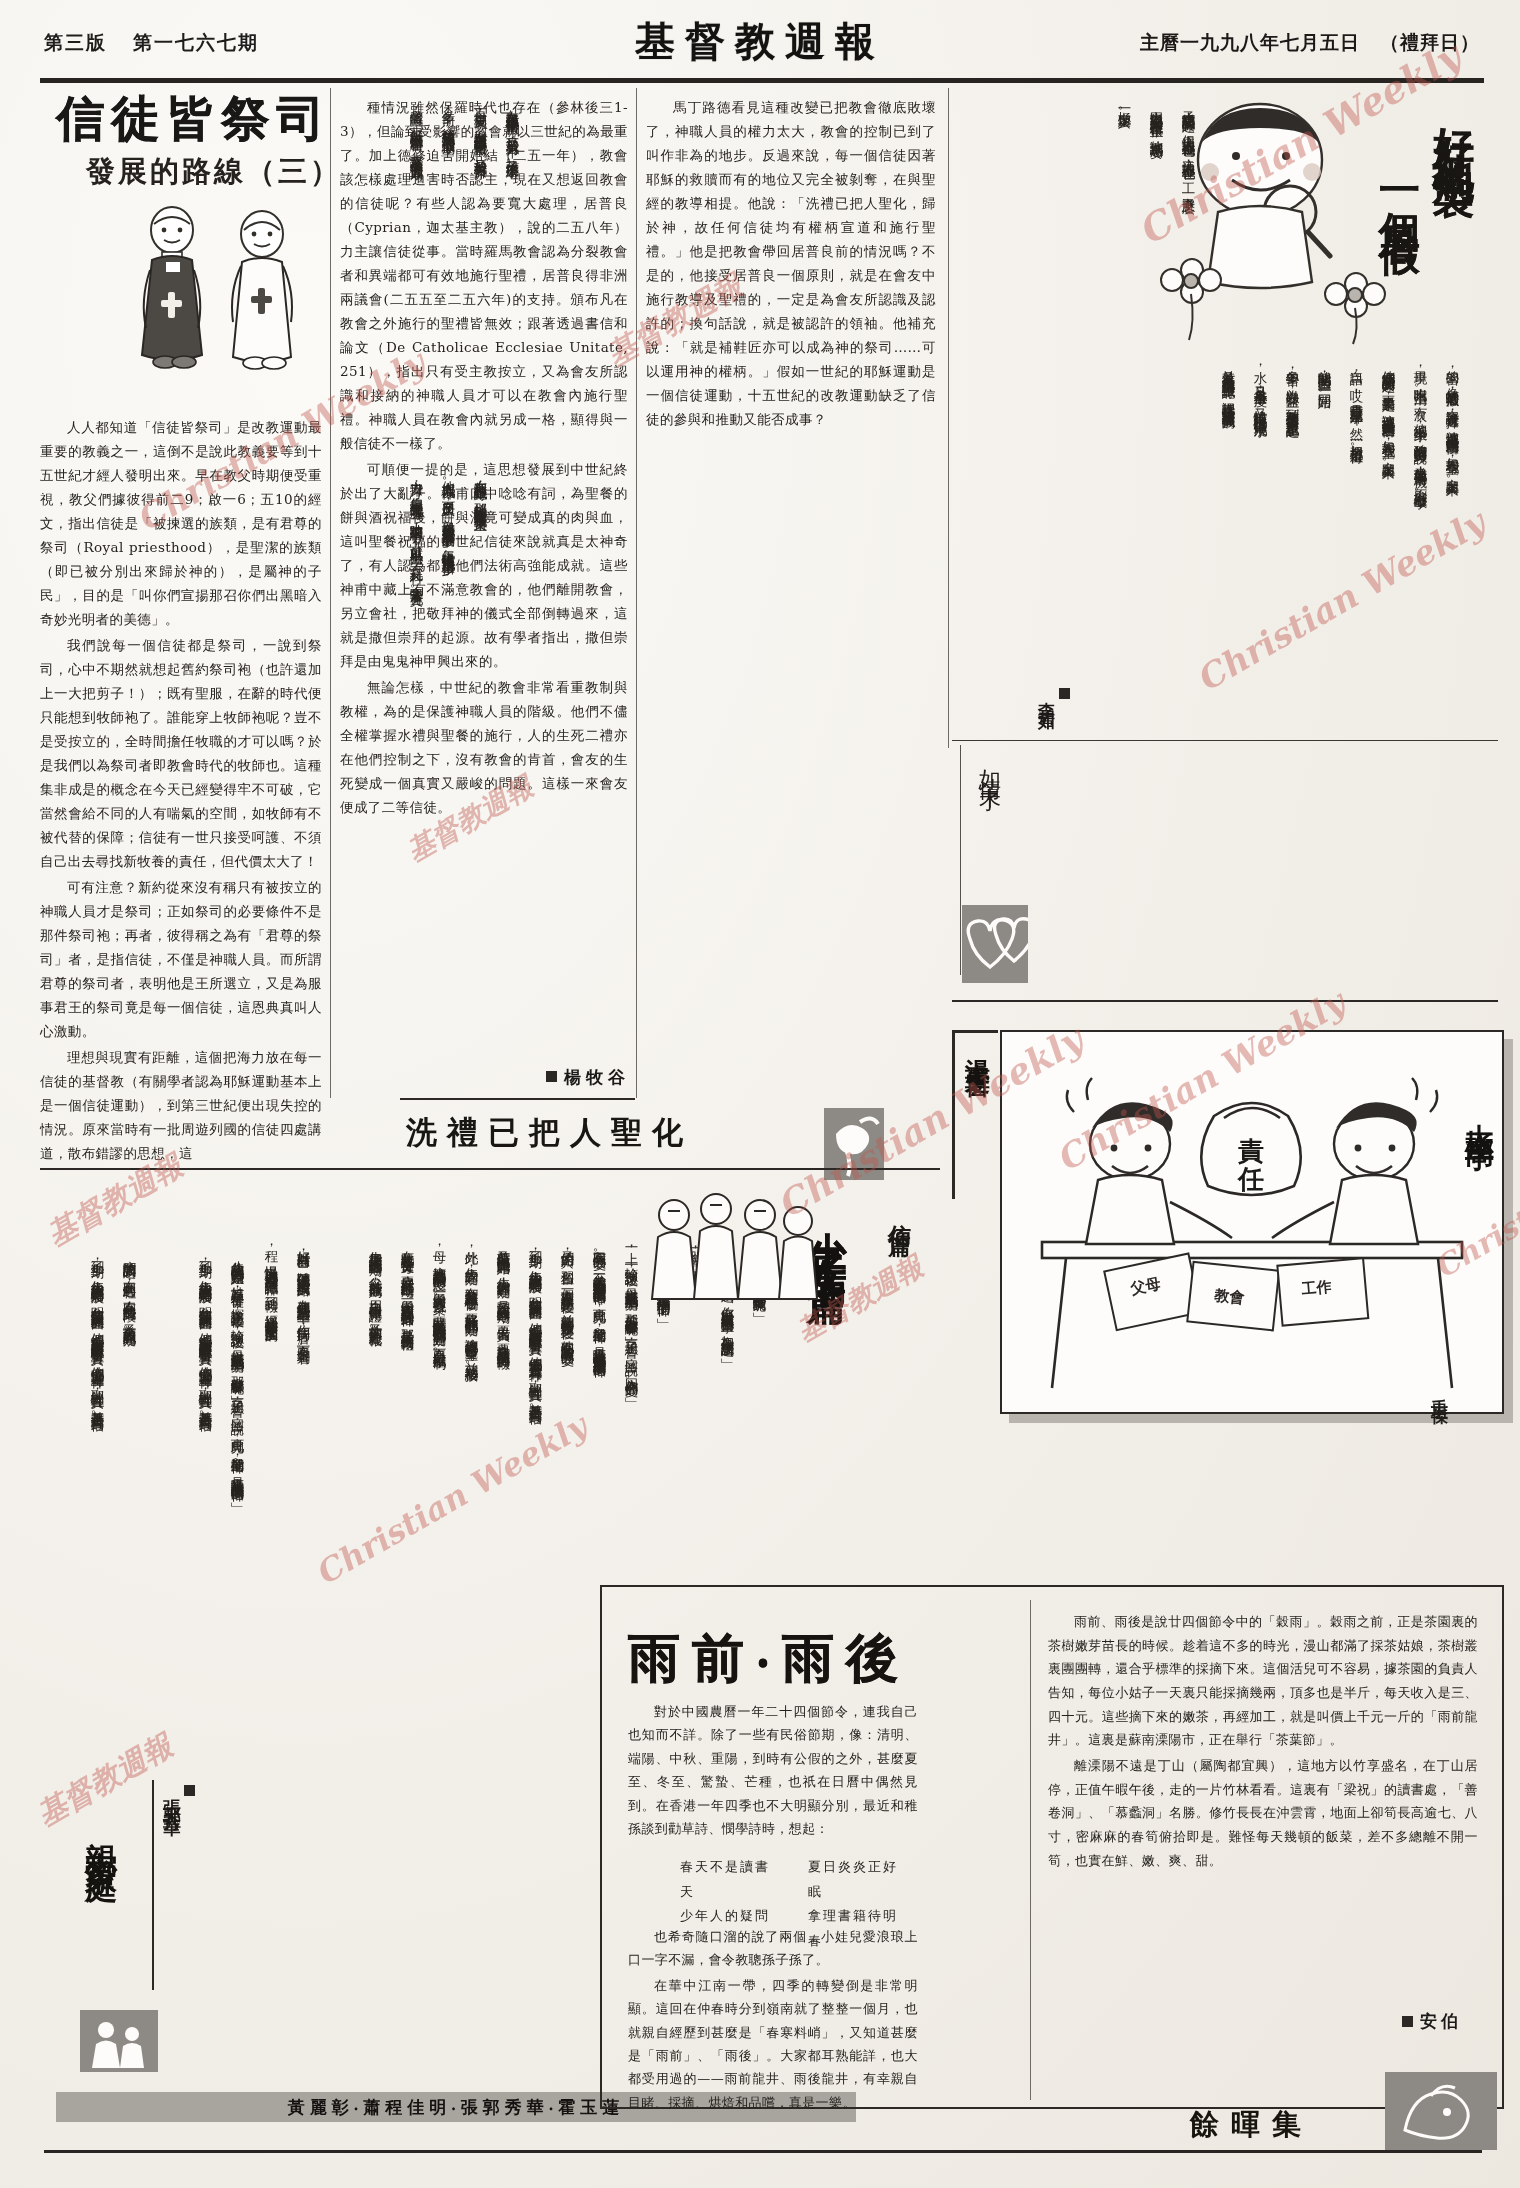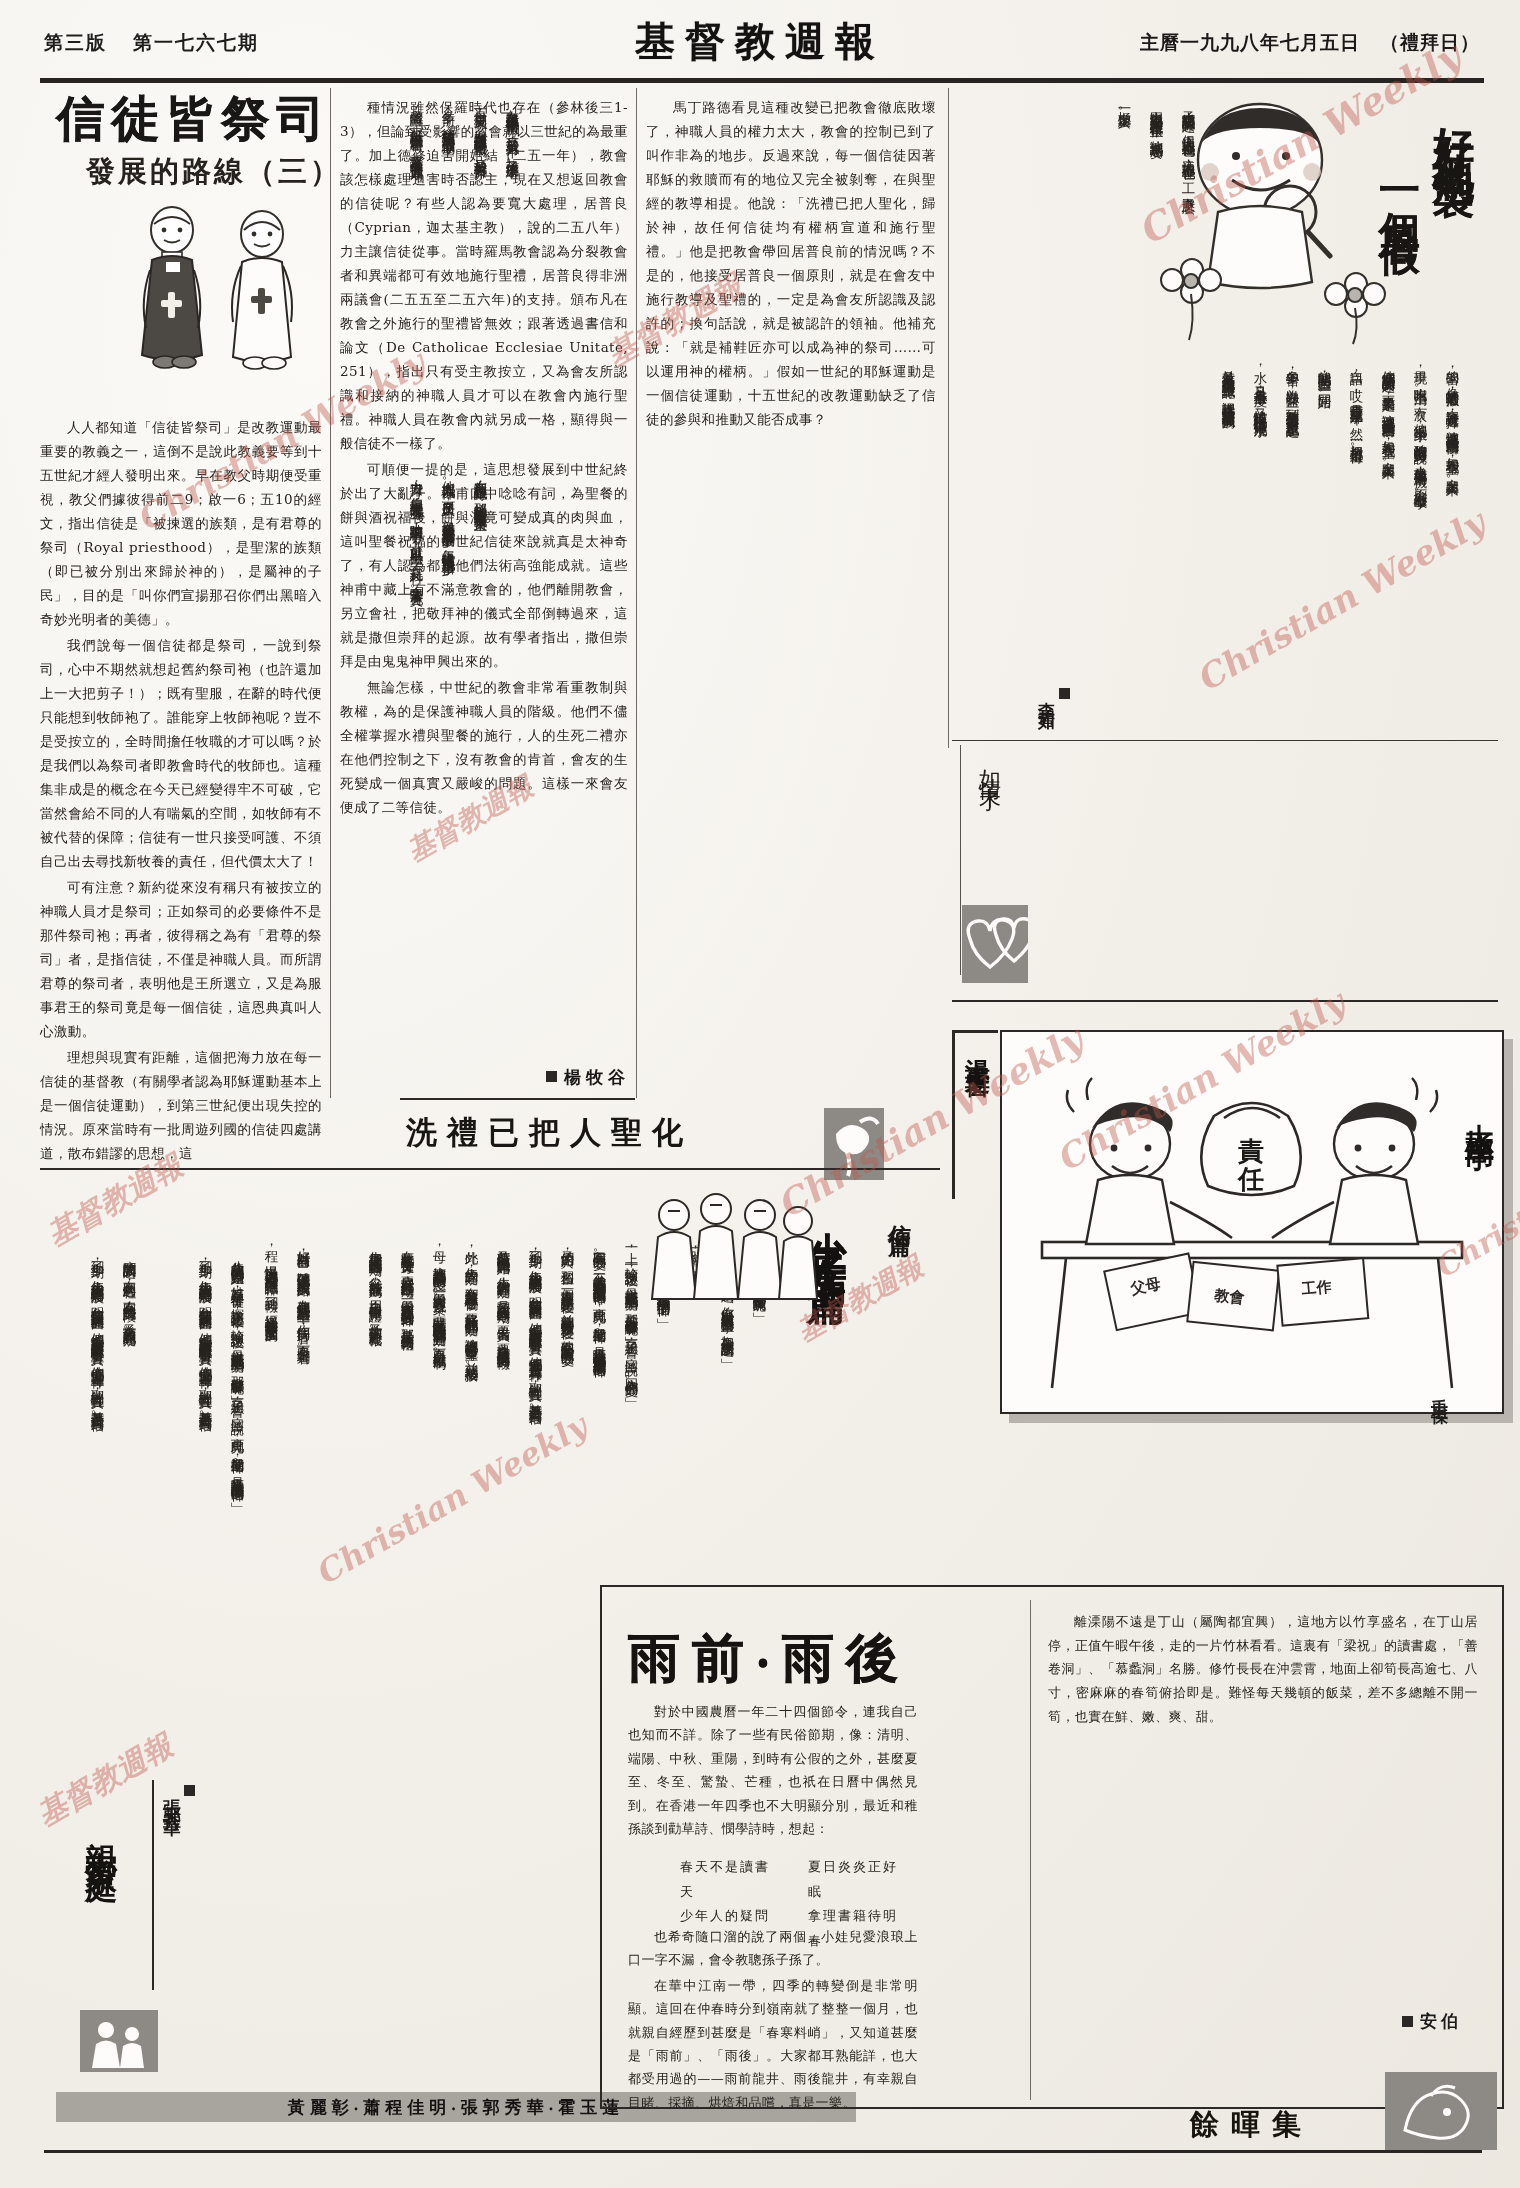--- a/index.html
+++ b/index.html
@@ -582,20 +582,21 @@
       </div>
     </div>
   </div>
 
   <div class="bodycol" style="left:628px;top:1925px;width:290px;height:170px;font-size:13px;line-height:1.8;">
     <p>也希奇隨口溜的說了兩個，小娃兒愛浪琅上口一字不漏，會令教聰孫子孫了。</p>
     <p>在華中江南一帶，四季的轉變倒是非常明顯。這回在仲春時分到嶺南就了整整一個月，也就親自經歷到甚麼是「春寒料峭」，又知道甚麼是「雨前」、「雨後」。大家都耳熟能詳，也大都受用過的——雨前龍井、雨後龍井，有幸親自目睹、採摘、烘焙和品嚐，真是一樂。</p>
   </div>
 
   <div class="bodycol" style="left:1048px;top:1610px;width:430px;height:400px;font-size:13px;line-height:1.82;">
+    <p>雨前、雨後是說廿四個節令中的「穀雨」。穀雨之前，正是茶園裏的茶樹嫩芽苗長的時候。趁着這不多的時光，漫山都滿了採茶姑娘，茶樹叢裏團團轉，還合乎標準的採摘下來。這個活兒可不容易，據茶園的負責人告知，每位小姑子一天裏只能採摘幾兩，頂多也是半斤，每天收入是三、四十元。這些摘下來的嫩茶，再經加工，就是叫價上千元一斤的「雨前龍井」。這裏是蘇南溧陽市，正在舉行「茶葉節」。</p>
     <p>離溧陽不遠是丁山（屬陶都宜興），這地方以竹享盛名，在丁山居停，正值午暇午後，走的一片竹林看看。這裏有「梁祝」的讀書處，「善卷洞」、「慕蠡洞」名勝。修竹長長在沖雲霄，地面上卻筍長高逾七、八寸，密麻麻的春筍俯拾即是。難怪每天幾頓的飯菜，差不多總離不開一筍，也實在鮮、嫩、爽、甜。</p>
   </div>
 
   <div class="vdiv" style="left:1030px;top:1600px;height:500px;"></div>
 
   <div id="rain-byline">
     <span style="display:inline-block;width:11px;height:11px;background:#2a2724;margin-right:7px;"></span><span>安伯</span>
   </div>
   <div id="rain-signature">餘暉集</div>
   <div id="rain-logo">

